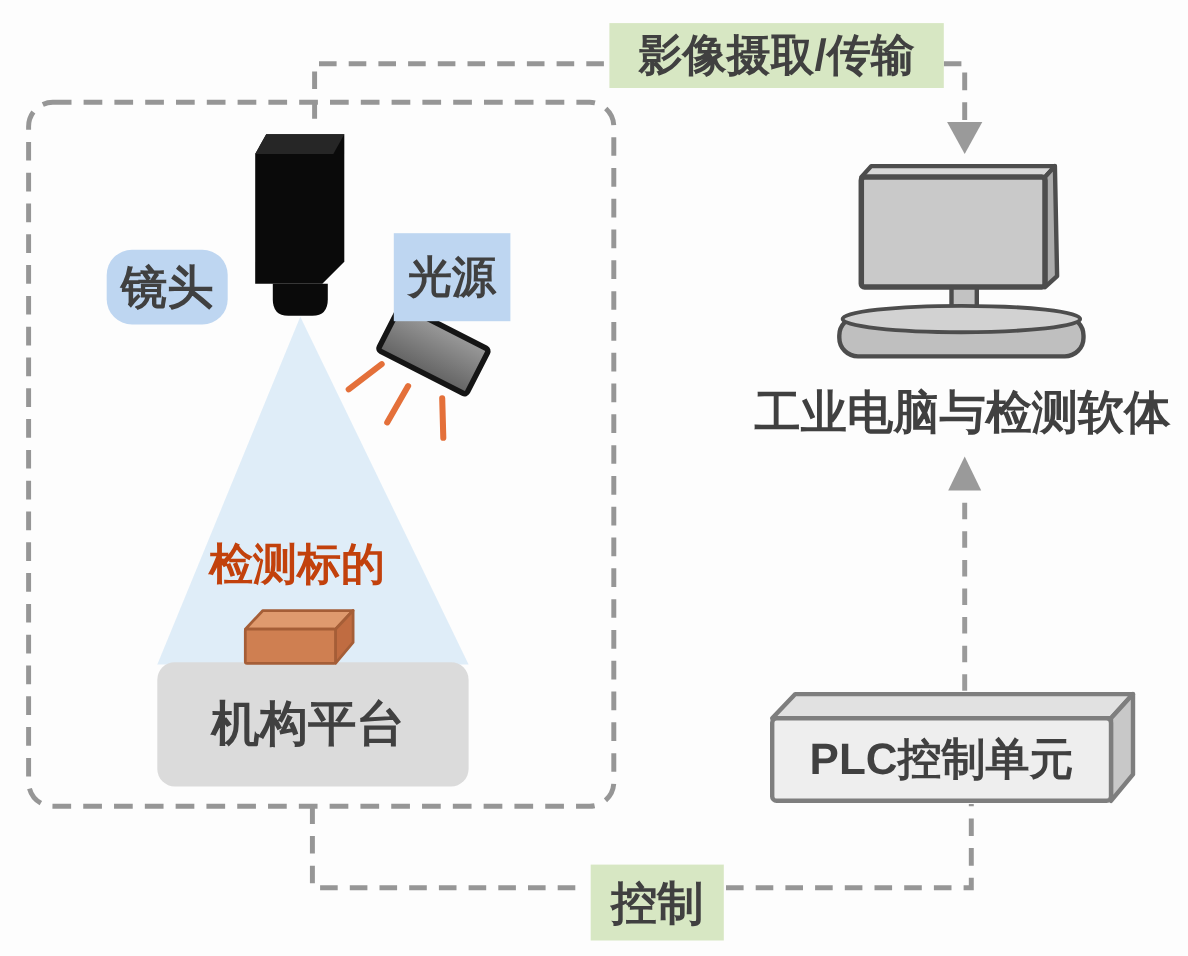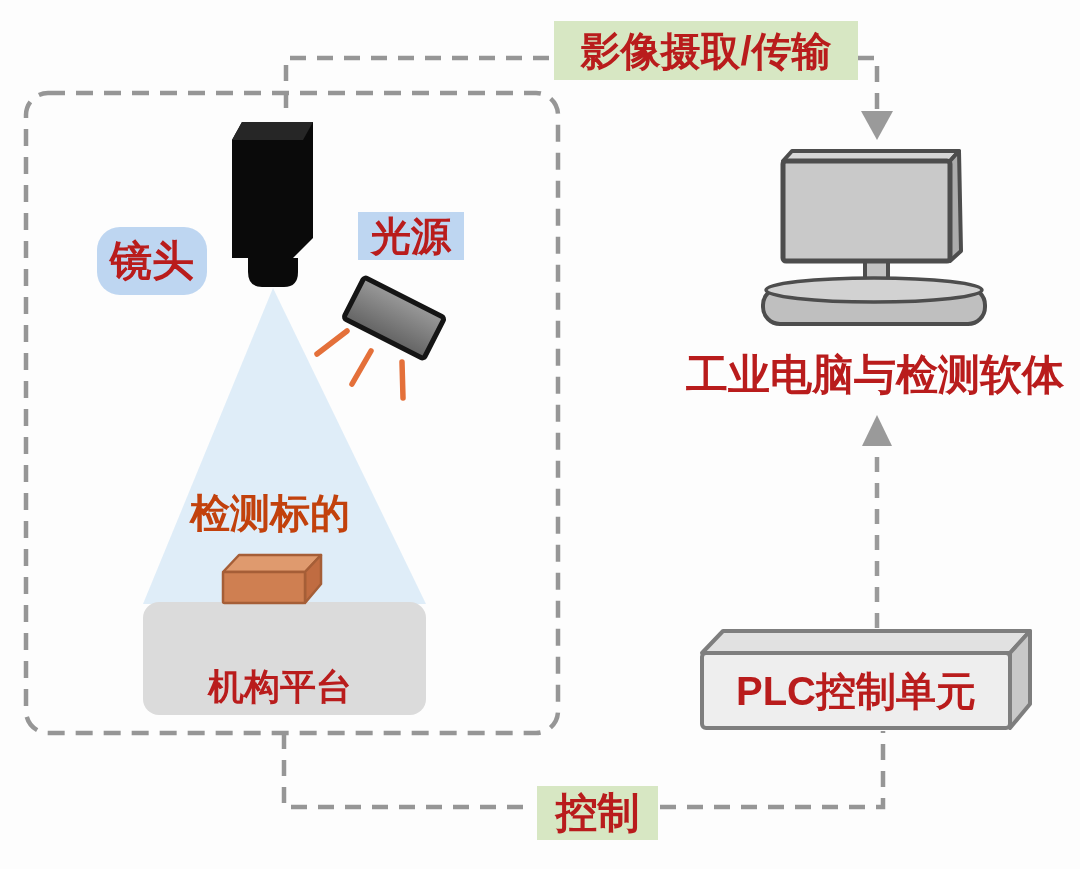--- a/index.html
+++ b/index.html
@@ -3,31 +3,31 @@
 <meta charset="utf-8">
 <style>
   html,body{margin:0;padding:0;background:#fdfdfd;}
   .canvas{
     position:relative;width:1080px;height:869px;background:#fdfdfd;overflow:hidden;
     font-family:"Liberation Sans","DejaVu Sans",sans-serif;
   }
   .canvas svg{position:absolute;left:0;top:0;z-index:1;}
   .lbl{
     position:absolute;z-index:2;display:flex;align-items:center;justify-content:center;
-    font-weight:700;color:#b91c1c;line-height:1;white-space:nowrap;
+    font-weight:700;color:#404040;line-height:1;white-space:nowrap;
   }
   .lbl-blue{background:#bed6f1;}
   .lbl-green{background:#d7e7c3;}
   .camera-label   {left:97px;  top:147px; width:110px; height:68px; font-size:42px;}
   .lens-label     {left:97px;  top:227px; width:110px; height:68px; font-size:42px;border-radius:23px;}
-  .light-label    {left:358px; top:212px; width:106px; height:48px; font-size:40px;}
+  .light-label    {left:358px; top:212px; width:106px; height:80px; font-size:40px;}
   .target-label   {left:168px; top:491px; width:204px; height:44px; font-size:40px; color:#c2410c;}
-  .platform-label {left:143px; top:602px; width:274px; height:113px; font-size:36px;margin-top:28px;}
+  .platform-label {left:143px; top:602px; width:274px; height:113px; font-size:44px;}
   .flow-top-label {left:554px; top:21px;  width:304px; height:59px;  font-size:40px;}
-  .flow-bottom-label{left:537px; top:786px; width:121px; height:54px; font-size:42px;}
+  .flow-bottom-label{left:537px; top:786px; width:121px; height:69px; font-size:42px;}
   .computer-label {left:660px; top:350px; width:430px; height:50px;  font-size:42px;}
   .plc-label      {left:702px; top:653px; width:308px; height:75px;  font-size:40px;text-align:right;}
 </style>
 </head>
 <body>
 
 <div class="canvas">
 
   <svg width="1080" height="869" viewBox="0 0 1080 869">
     <defs>

